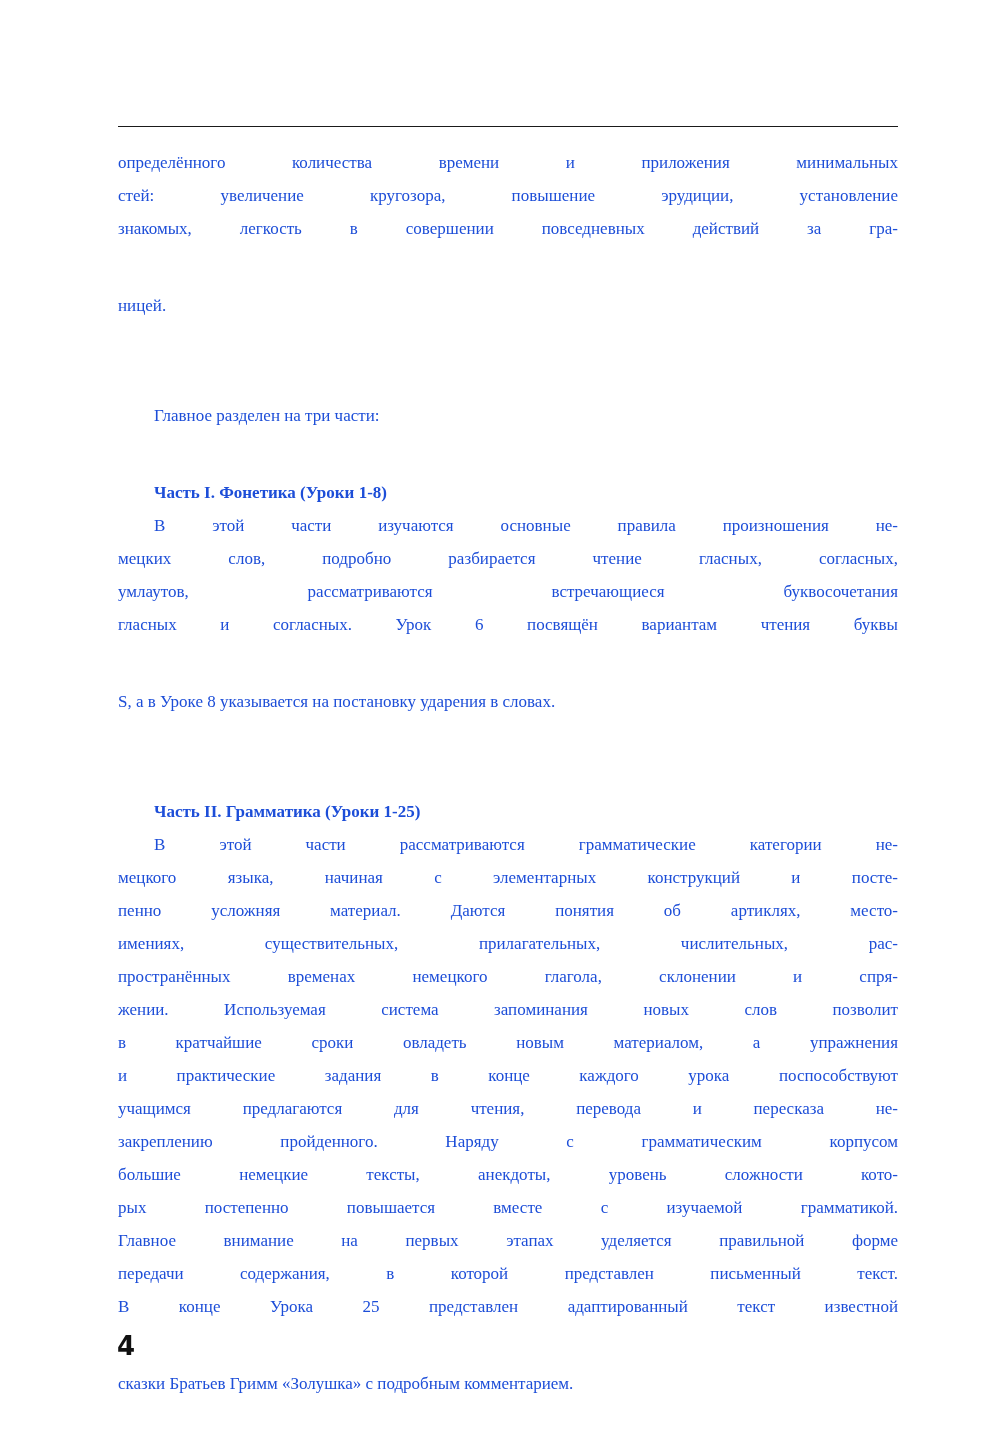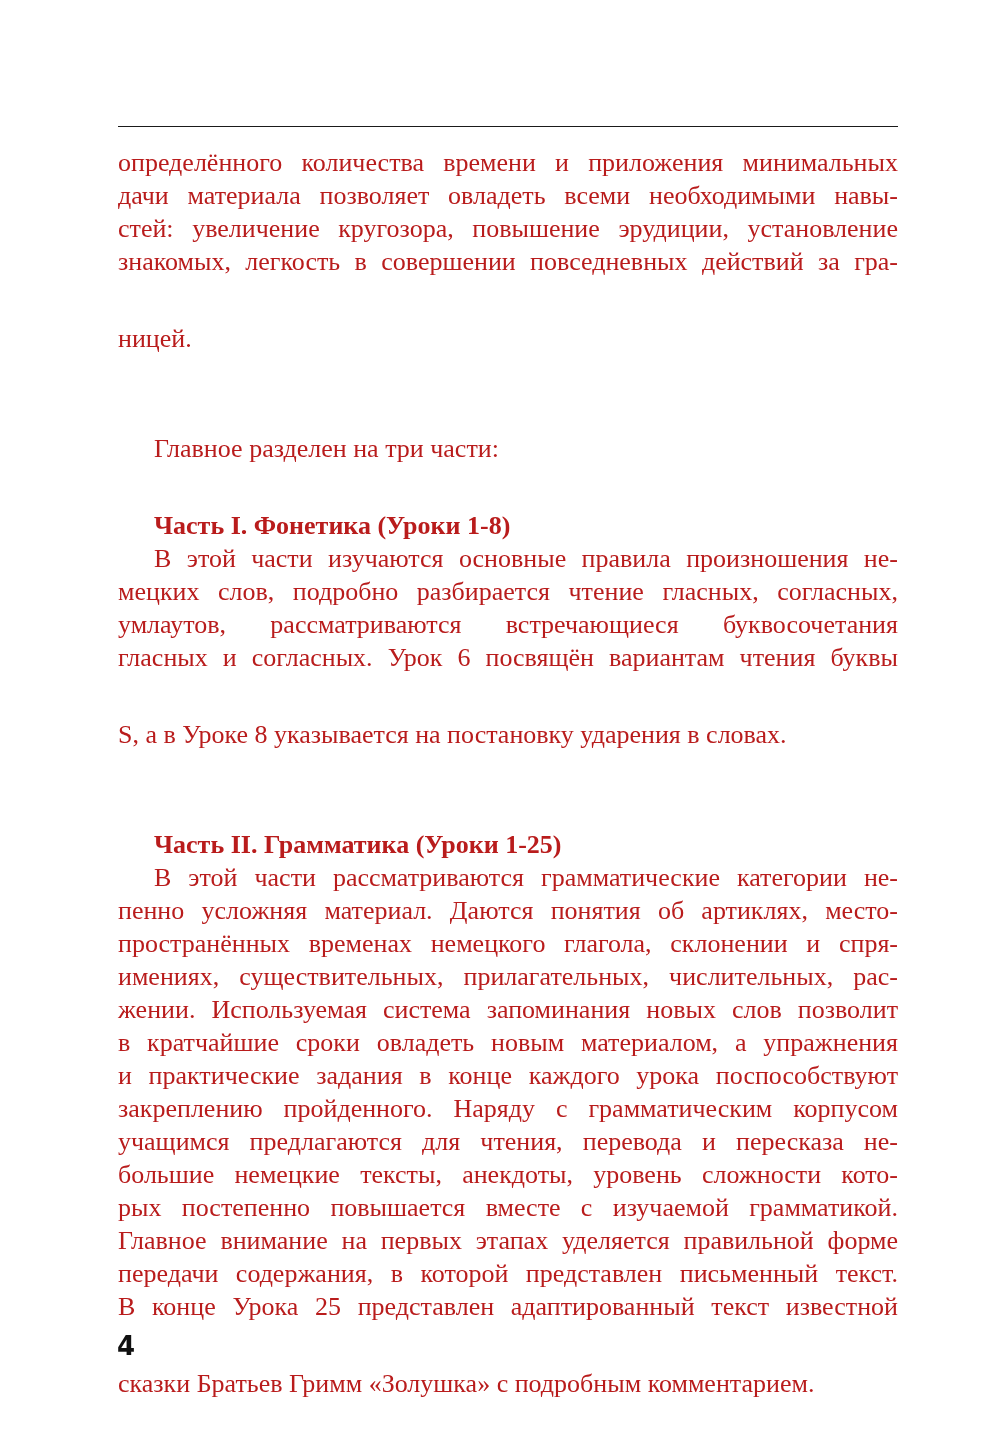--- a/index.html
+++ b/index.html
@@ -1,41 +1,40 @@
 <!DOCTYPE html>
 <html><head>
 <meta charset="utf-8">
 <style>
   html, body { margin: 0; padding: 0; background: #ffffff; }
   body { width: 987px; height: 1447px; position: relative; overflow: hidden; }
   .rule { position: absolute; left: 118px; top: 126px; width: 780px; height: 0; border-top: 1.5px solid #1a1a1a; }
   .content {
     position: absolute; left: 118px; top: 146px; width: 780px;
     font-family: "Liberation Serif", "DejaVu Serif", serif;
-    font-size: 26px; line-height: 33px; color: #b91c1c;
+    font-size: 17px; line-height: 33px; color: #1d4ed8;
   }
   .line { display: block; white-space: nowrap; text-align: justify; text-align-last: justify; height: 33px; }
   .line.last { text-align-last: left; margin-top: 44px; }
   .indent { padding-left: 36px; }
   .bold { font-weight: bold; }
   .gap { height: 33px; }
   .page-num {
     position: absolute; left: 117px; top: 1331px;
     font-family: "DejaVu Sans", sans-serif; font-weight: bold; font-size: 26px; color: #111;
   }
 </style>
 </head>
 <body>
 
 <div class="rule"></div>
 
 <div class="content">
   <div>
     <span class="line">определённого количества времени и приложения минимальных</span>
-    <span class="line">дачи материала позволяет овладеть всеми необходимыми навы-</span>
     <span class="line">стей: увеличение кругозора, повышение эрудиции, установление</span>
     <span class="line">знакомых, легкость в совершении повседневных действий за гра-</span>
     <span class="line last">ницей.</span>
   </div>
 
   <div class="gap"></div>
 
   <span class="line last indent">Главное разделен на три части:</span>
 
   <div>
@@ -45,28 +44,29 @@
     <span class="line">умлаутов, рассматриваются встречающиеся буквосочетания</span>
     <span class="line">гласных и согласных. Урок 6 посвящён вариантам чтения буквы</span>
     <span class="line last">S, а в Уроке 8 указывается на постановку ударения в словах.</span>
   </div>
 
   <div class="gap"></div>
 
   <div>
     <span class="line last indent bold">Часть II. Грамматика (Уроки 1-25)</span>
     <span class="line indent">В этой части рассматриваются грамматические категории не-</span>
+    <span class="line">мецкого языка, начиная с элементарных конструкций и посте-</span>
     <span class="line">пенно усложняя материал. Даются понятия об артиклях, место-</span>
+    <span class="line">имениях, существительных, прилагательных, числительных, рас-</span>
     <span class="line">пространённых временах немецкого глагола, склонении и спря-</span>
-    <span class="line">имениях, существительных, прилагательных, числительных, рас-</span>
     <span class="line">жении. Используемая система запоминания новых слов позволит</span>
     <span class="line">в кратчайшие сроки овладеть новым материалом, а упражнения</span>
     <span class="line">и практические задания в конце каждого урока поспособствуют</span>
+    <span class="line">учащимся предлагаются для чтения, перевода и пересказа не-</span>
     <span class="line">закреплению пройденного. Наряду с грамматическим корпусом</span>
-    <span class="line">учащимся предлагаются для чтения, перевода и пересказа не-</span>
     <span class="line">большие немецкие тексты, анекдоты, уровень сложности кото-</span>
     <span class="line">рых постепенно повышается вместе с изучаемой грамматикой.</span>
     <span class="line">Главное внимание на первых этапах уделяется правильной форме</span>
     <span class="line">передачи содержания, в которой представлен письменный текст.</span>
     <span class="line">В конце Урока 25 представлен адаптированный текст известной</span>
     <span class="line last">сказки Братьев Гримм «Золушка» с подробным комментарием.</span>
   </div>
 </div>
 
 <div class="page-num">4</div>

